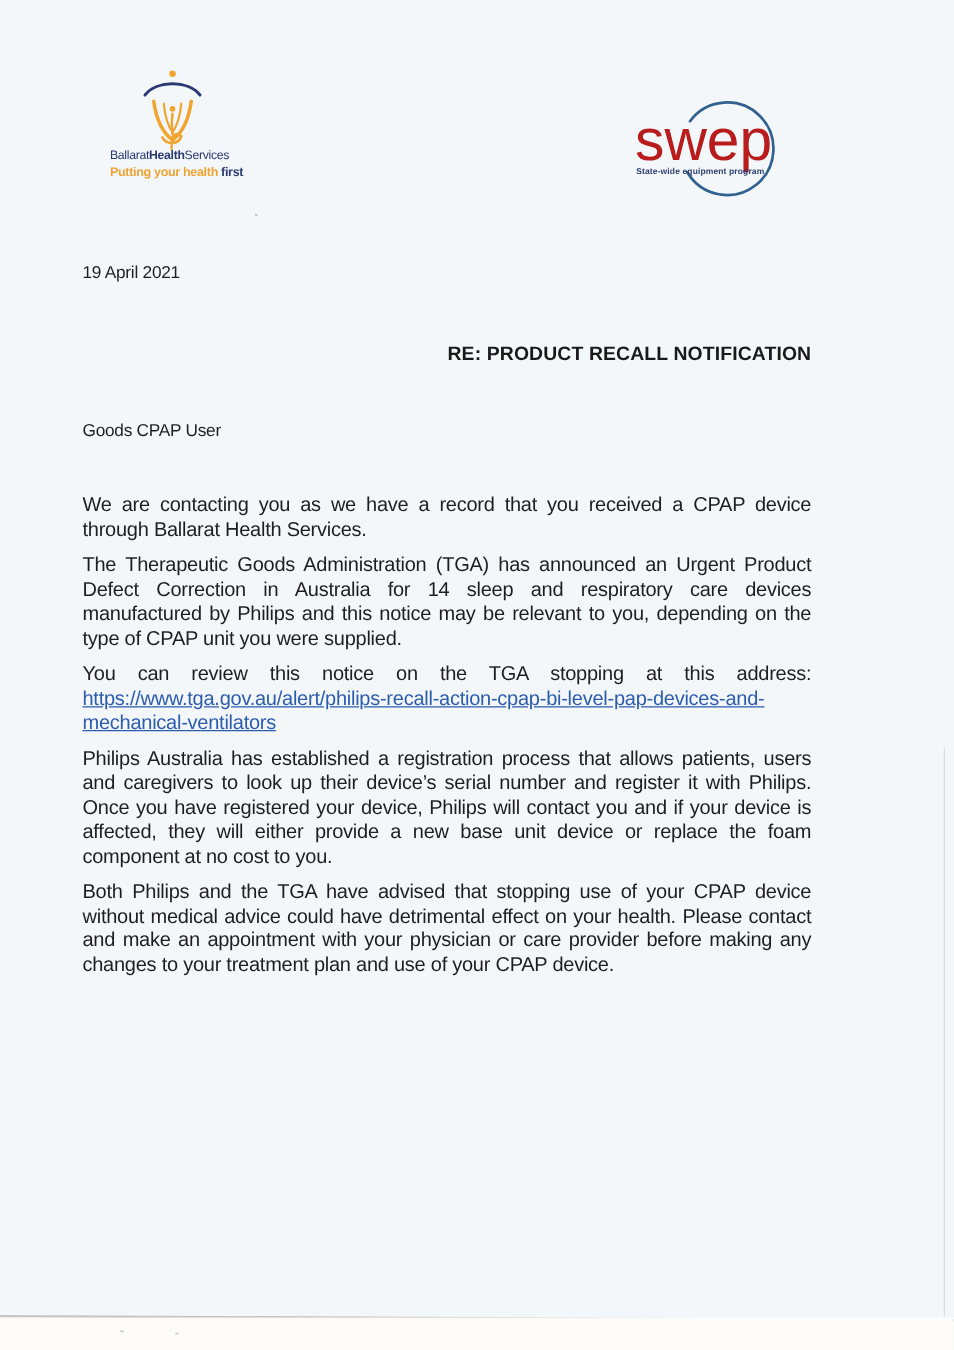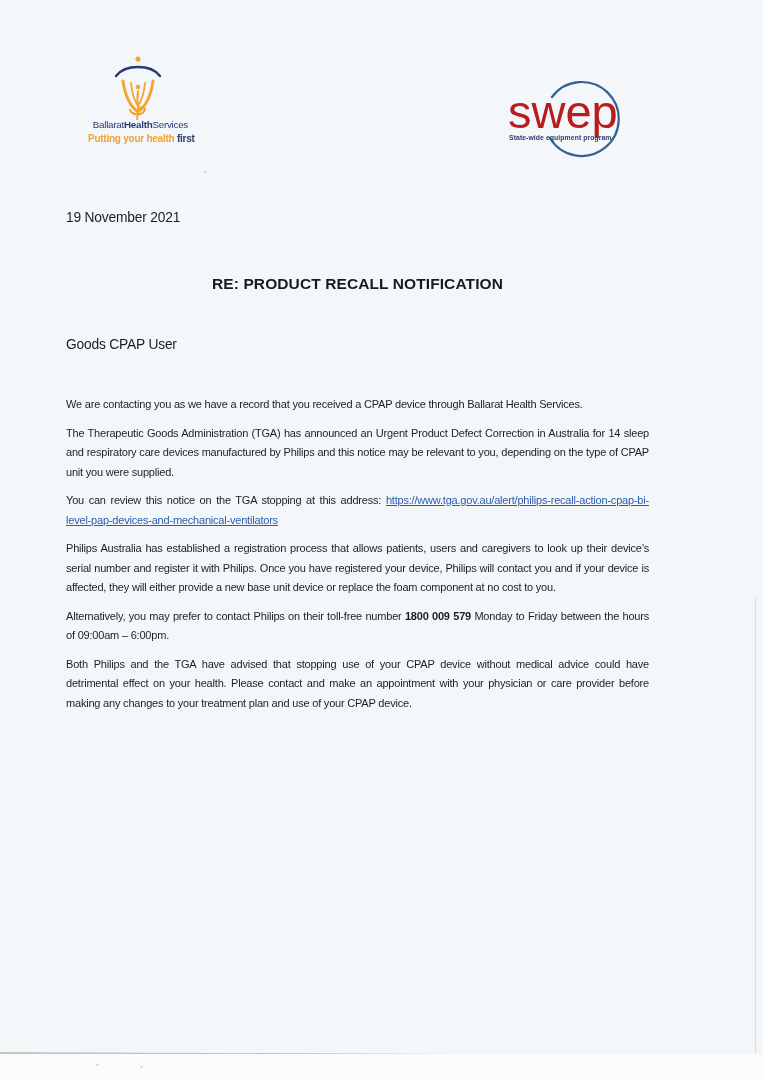--- a/index.html
+++ b/index.html
@@ -7,45 +7,45 @@
     width:763px;height:1080px;position:relative;overflow:hidden;
     background:#f4f7fa;
     font-family:"Liberation Sans",sans-serif;
     color:#1e1e21;
   }
   .abs{position:absolute;}
 
   
   .bhs-logo{left:88px;top:54px;width:100px;height:100px;}
   .bhs-mark{position:absolute;left:0;top:0;width:100px;height:66px;}
-  .bhs-name{position:absolute;left:0;top:65px;width:100px;text-align:right;
+  .bhs-name{position:absolute;left:0;top:65px;width:100px;text-align:left;
     font-size:9.8px;letter-spacing:-0.25px;color:#2a3a72;white-space:nowrap;}
   .bhs-name .bold{font-weight:700;}
   .bhs-tagline{position:absolute;left:0;top:79px;width:100px;text-align:center;
     font-size:10px;font-weight:700;color:#f0a331;letter-spacing:-0.25px;white-space:nowrap;}
   .bhs-tagline .first{color:#2a3a72;}
 
   
   .swep-logo{left:506px;top:80px;width:140px;height:100px;}
   .swep-arc{position:absolute;left:0;top:0;width:140px;height:100px;}
   .swep-word{position:absolute;left:2px;top:8px;font-size:47px;line-height:1;
     color:#b91c1c;letter-spacing:0px;font-weight:400;}
   .swep-tagline{position:absolute;left:3px;top:54px;font-size:6.8px;font-weight:700;
     color:#2d3e6f;letter-spacing:0.1px;white-space:nowrap;}
 
   
   .date-line{left:66px;top:210px;font-size:13.8px;letter-spacing:-0.2px;}
-  .subject-line{left:66px;top:275px;width:583px;text-align:center;
+  .subject-line{left:66px;top:275px;width:583px;text-align:right;
     font-weight:700;font-size:15.5px;letter-spacing:0.1px;color:#1a1a1c;}
   .salutation{left:66px;top:337px;font-size:13.8px;letter-spacing:-0.2px;}
 
   .letter-body{left:66px;top:395px;width:583px;}
   .letter-body p.para{
     margin:0 0 9px 0;
-    font-size:11px;line-height:19.5px;letter-spacing:-0.2px;
+    font-size:16px;line-height:19.5px;letter-spacing:-0.2px;
     text-align:justify;overflow-wrap:break-word;
   }
   .letter-body .bold{font-weight:700;}
   .letter-body a.link{color:#2b5cad;text-decoration:underline;}
 
   
   .scan-bottom-strip{left:0;top:1054px;width:763px;height:26px;background:#fcfbf9;}
   .scan-edge-line{left:-3px;top:1051.5px;width:770px;height:1.6px;
     background:linear-gradient(90deg,#c6c6c3,#b2b2af);
     transform:rotate(0.25deg);transform-origin:left center;}
@@ -76,30 +76,29 @@
 </div>
 
 <div class="abs swep-logo">
   <svg class="swep-arc" viewBox="0 0 140 100">
     <path d="M 46 17 A 37 37 0 1 1 44 58" stroke="#33618f" stroke-width="2.2" fill="none" stroke-linecap="round"></path>
   </svg>
   <span class="swep-word">swep</span>
   <span class="swep-tagline">State-wide equipment program</span>
 </div>
 
-<div class="abs date-line">19 November 2021</div>
+<div class="abs date-line">19 April 2021</div>
 <div class="abs subject-line">RE: PRODUCT RECALL NOTIFICATION</div>
 <div class="abs salutation">Goods CPAP User</div>
 
 <div class="abs letter-body">
     <p class="para"><span class="">We are contacting you as we have a record that you received a CPAP device through Ballarat Health Services.</span></p>
     <p class="para"><span class="">The Therapeutic Goods Administration (TGA) has announced an Urgent Product Defect Correction in Australia for 14 sleep and respiratory care devices manufactured by Philips and this notice may be relevant to you, depending on the type of CPAP unit you were supplied.</span></p>
     <p class="para"><span class="">You can review this notice on the TGA stopping at this address: </span><a href="#" class="link">https://www.tga.gov.au/alert/philips-recall-action-cpap-bi-level-pap-devices-and-mechanical-ventilators</a></p>
     <p class="para"><span class="">Philips Australia has established a registration process that allows patients, users and caregivers to look up their device’s serial number and register it with Philips. Once you have registered your device, Philips will contact you and if your device is affected, they will either provide a new base unit device or replace the foam component at no cost to you.</span></p>
-    <p class="para"><span class="">Alternatively, you may prefer to contact Philips on their toll-free number </span><span class="bold">1800 009 579</span><span class=""> Monday to Friday between the hours of 09:00am – 6:00pm.</span></p>
     <p class="para"><span class="">Both Philips and the TGA have advised that stopping use of your CPAP device without medical advice could have detrimental effect on your health. Please contact and make an appointment with your physician or care provider before making any changes to your treatment plan and use of your CPAP device.</span></p>
   </div>
 
 <div class="abs scan-edge-line"></div>
 <div class="abs scan-bottom-strip"></div>
 <div class="abs scan-right-line"></div>
 <div class="abs speck speck-a"></div>
 <div class="abs speck speck-b"></div>
 <div class="abs speck speck-c"></div>
 

